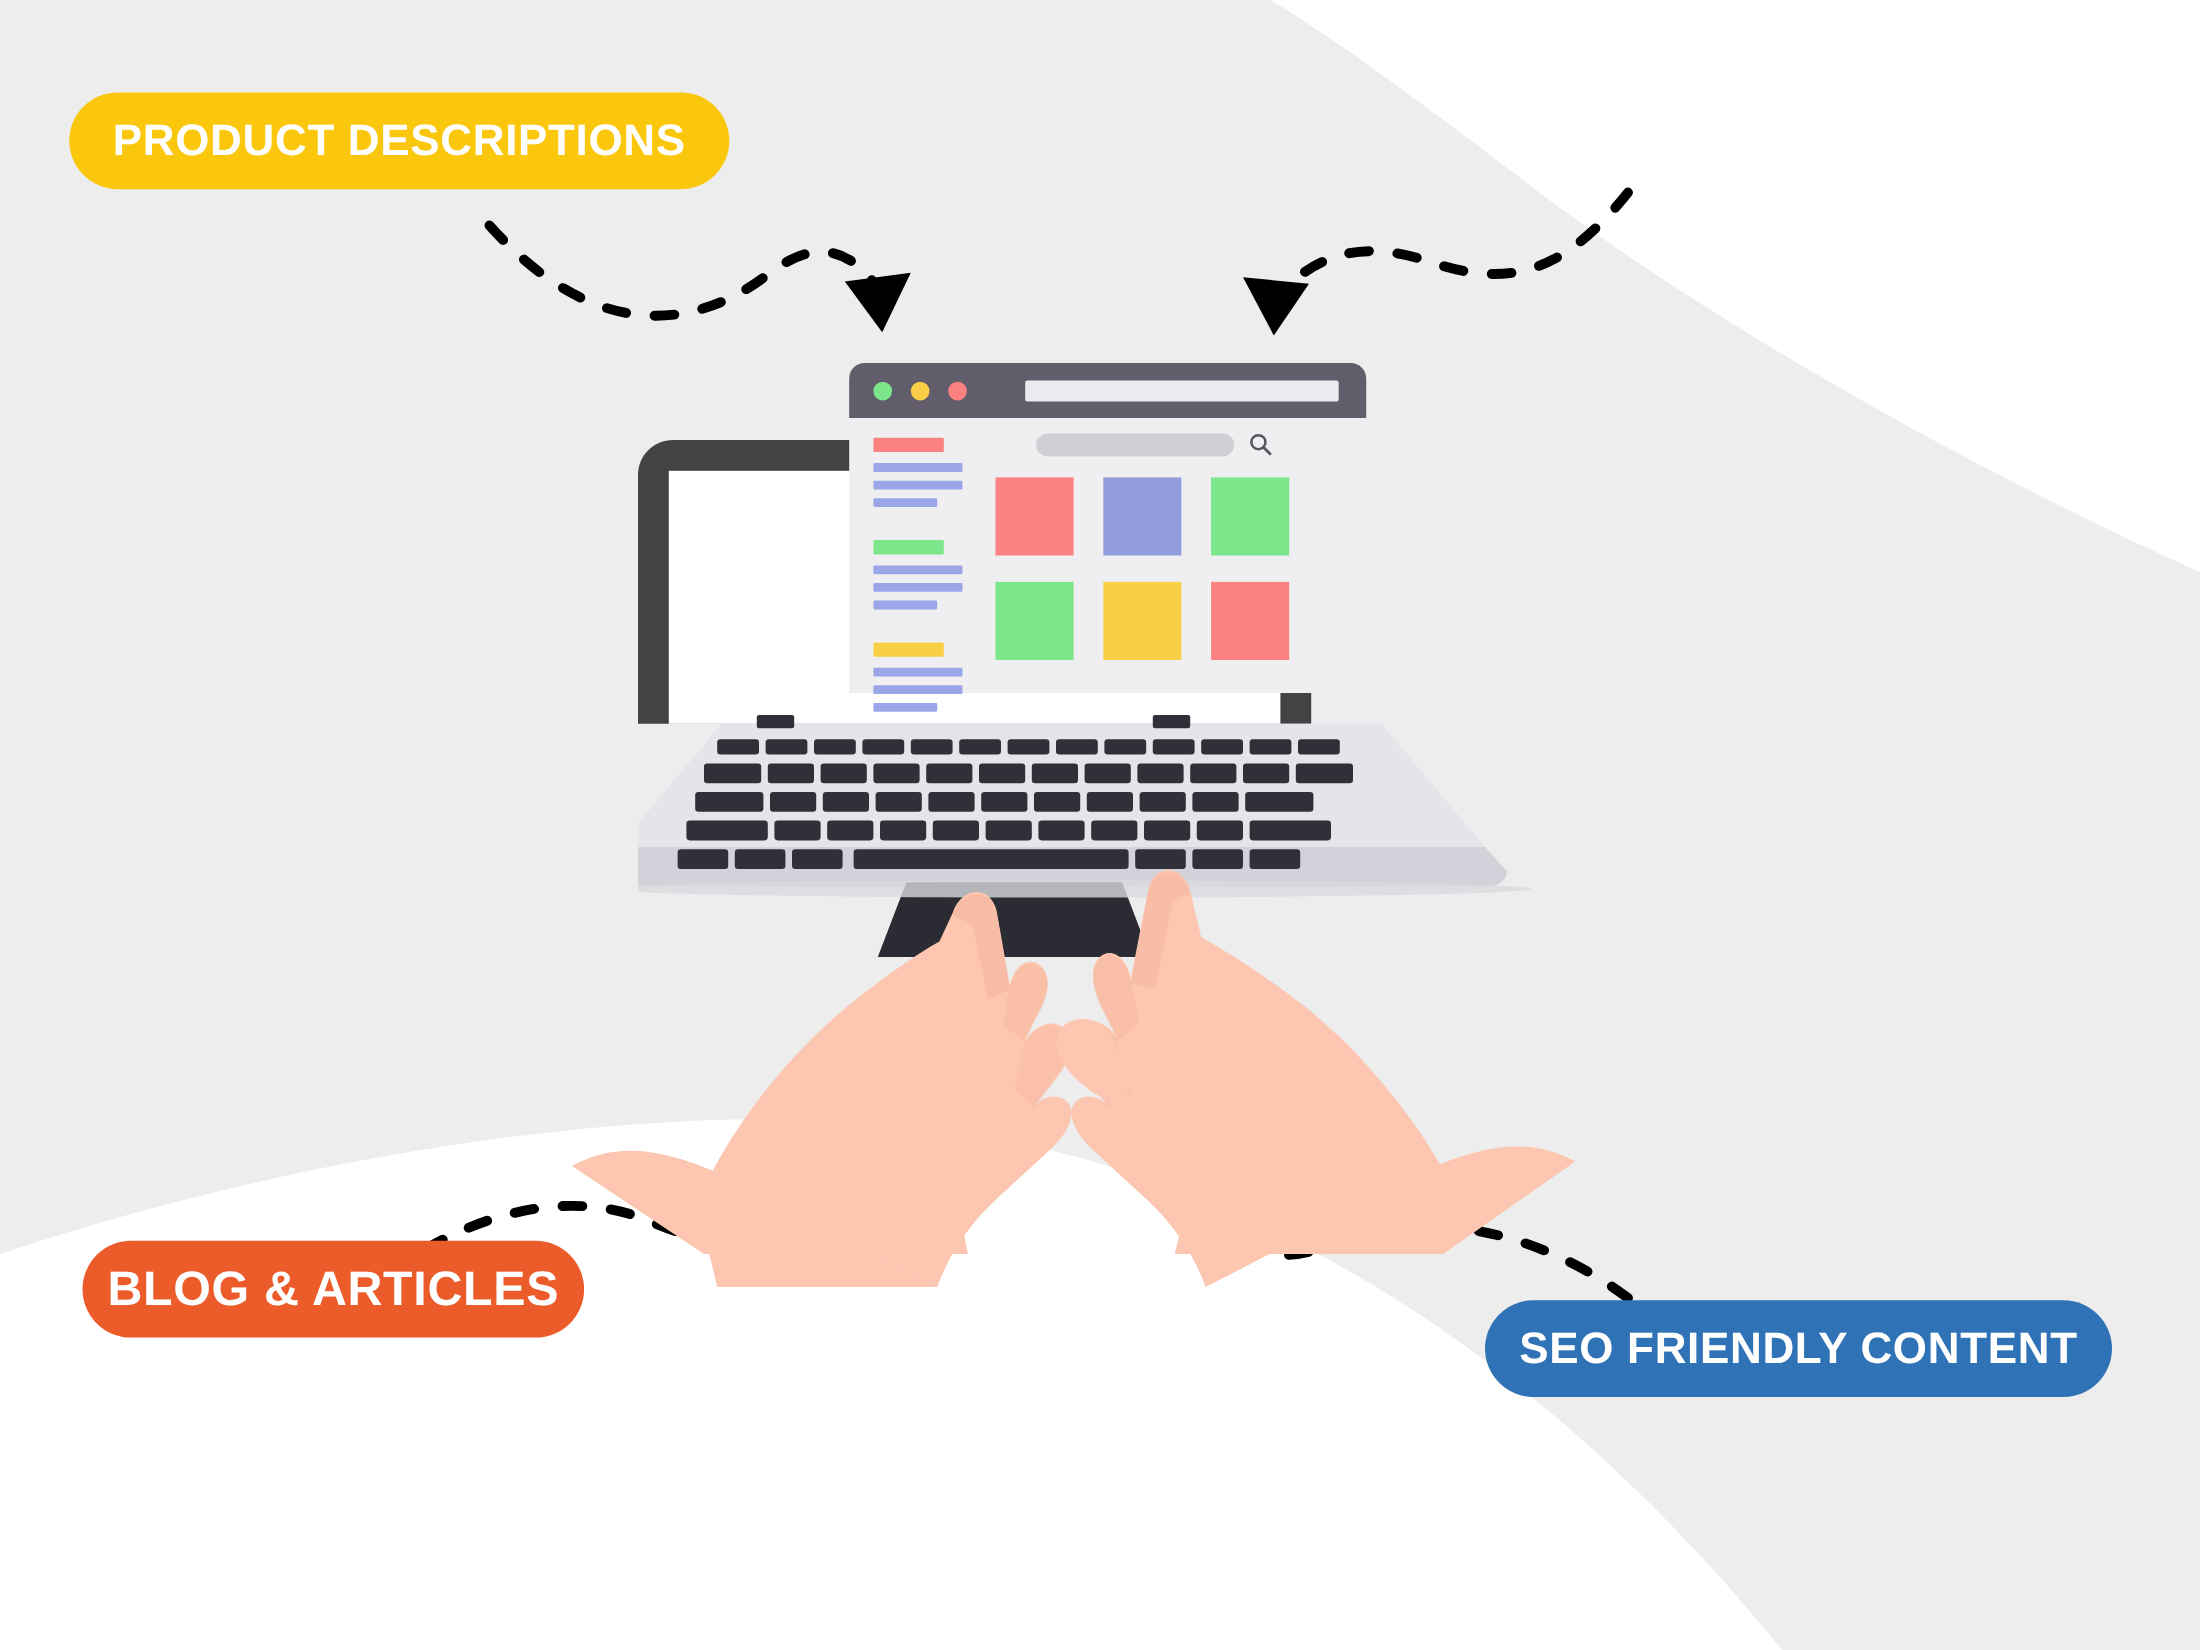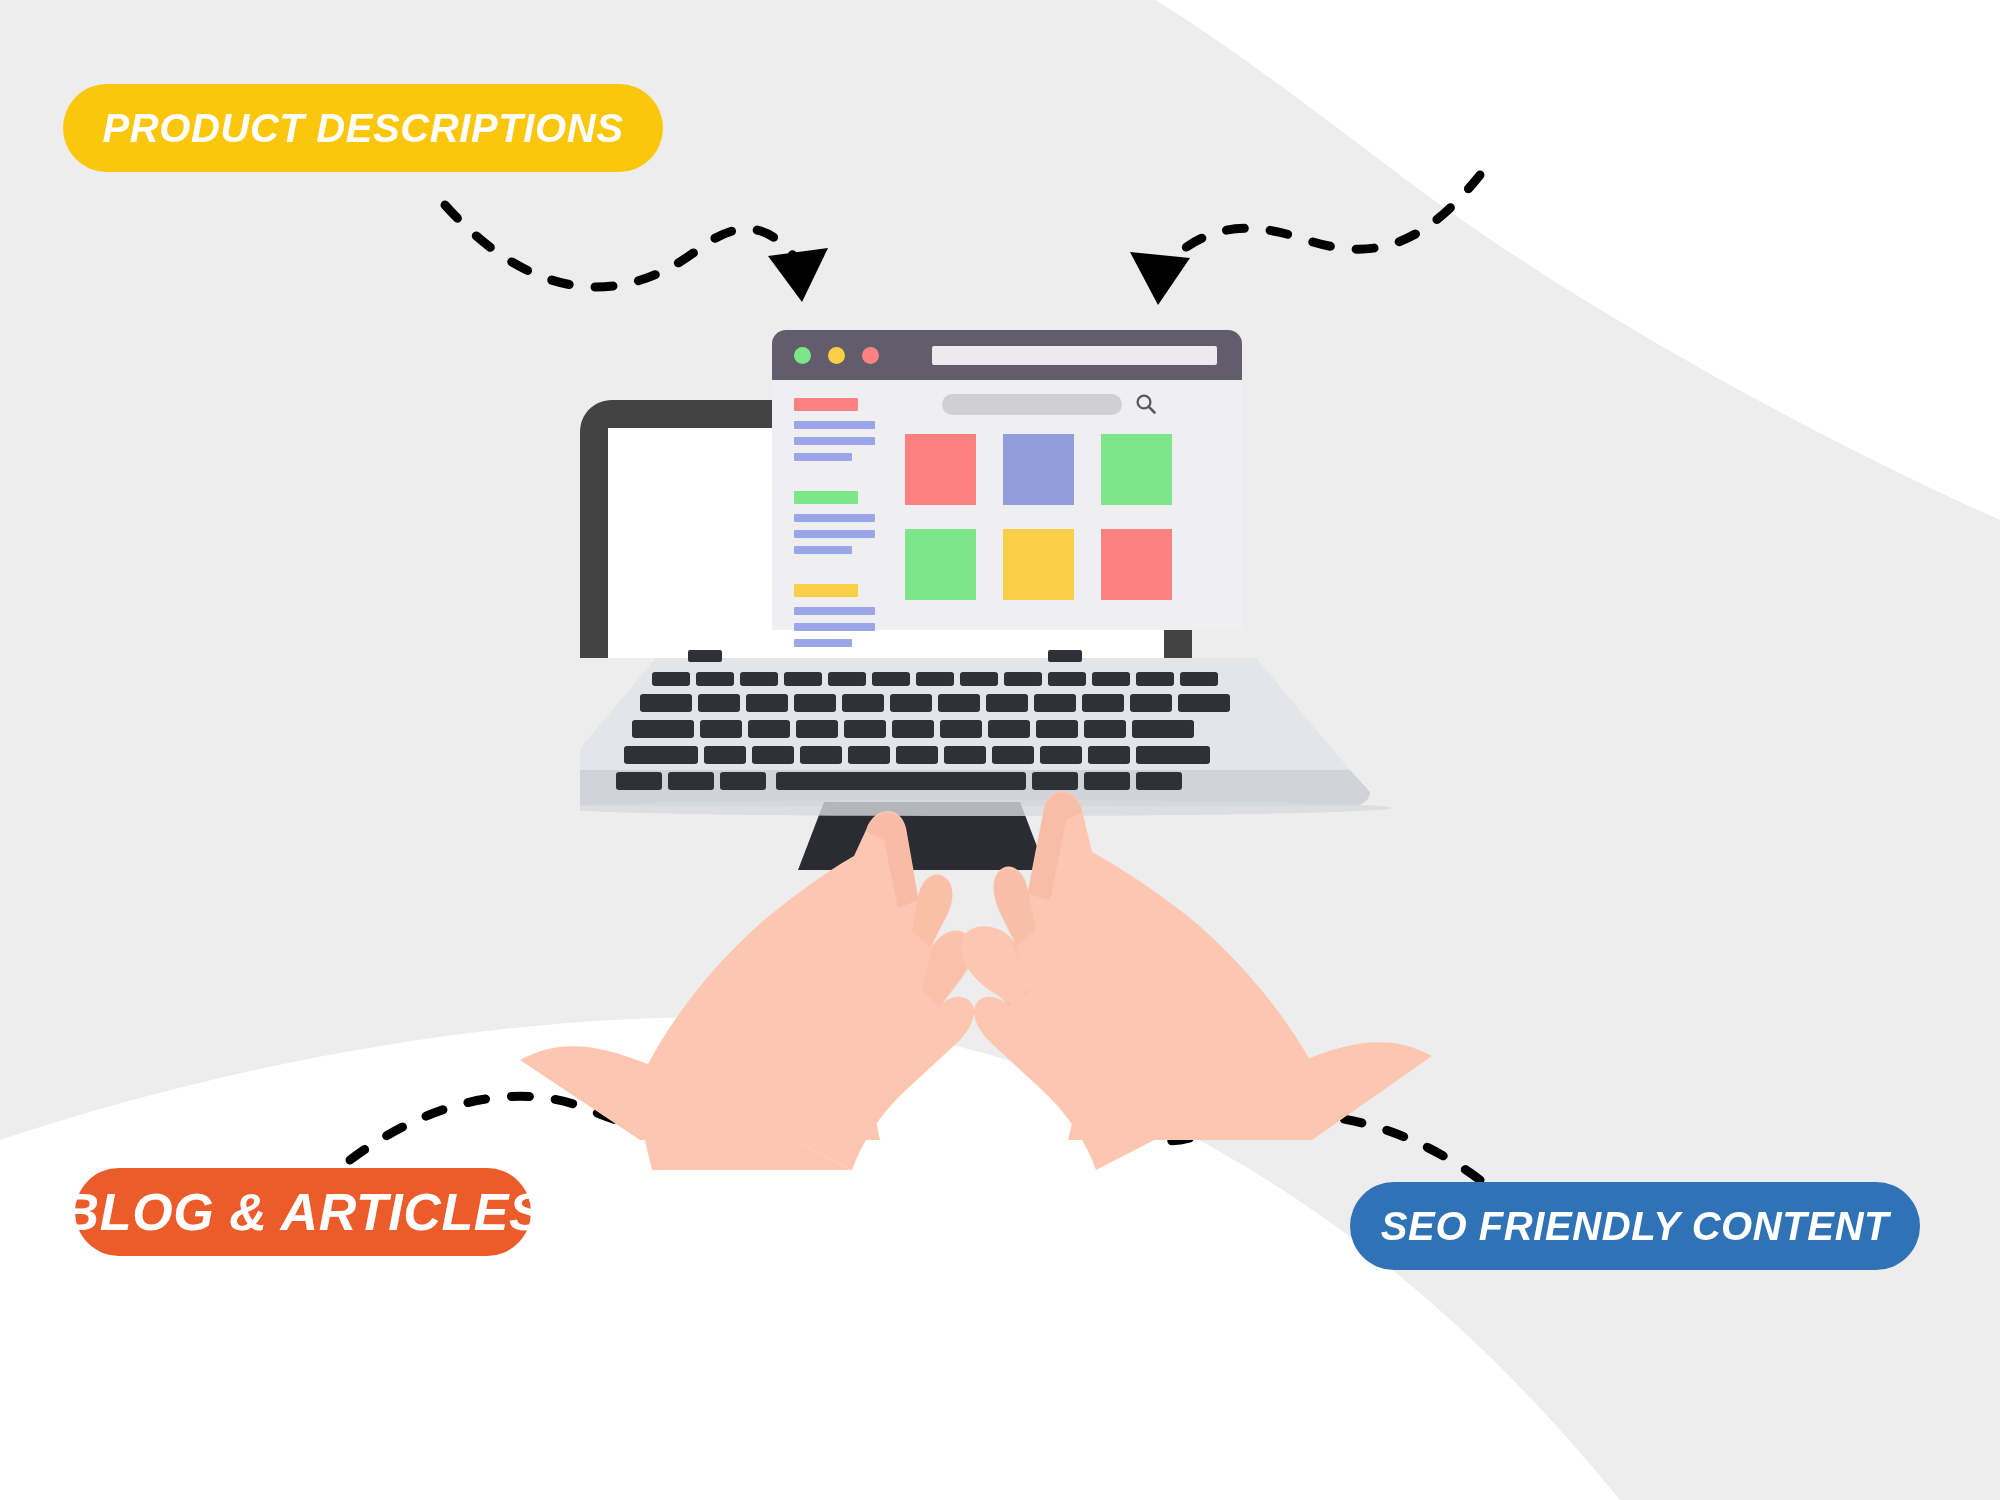--- a/index.html
+++ b/index.html
@@ -27,33 +27,32 @@
     display: flex;
     align-items: center;
     justify-content: center;
     border-radius: 999px;
     color: #ffffff;
     font-weight: 700;
     letter-spacing: 0.6px;
     white-space: nowrap;
     box-sizing: border-box;
     z-index: 40;
-    font-style: italic;
   }
   #pill-product {
     left: 63px;  top: 84px;  width: 600px;  height: 88px;
     font-size: 40px;
   }
   #pill-website {
     left: 1322px; top: 76px; width: 572px; height: 92px;
     font-size: 40px;
   }
   #pill-blog {
-    left: 75px; top: 1168px; width: 456px; height: 88px;
-    font-size: 52px;
+    left: 75px; top: 1128px; width: 456px; height: 88px;
+    font-size: 44px;
   }
   #pill-seo {
     left: 1350px; top: 1182px; width: 570px; height: 88px;
     font-size: 40px;
   }
   
   #laptop { position: absolute; left: 580px; top: 400px; width: 840px; height: 620px; z-index: 20; }
   
   #browser {
     position: absolute;

